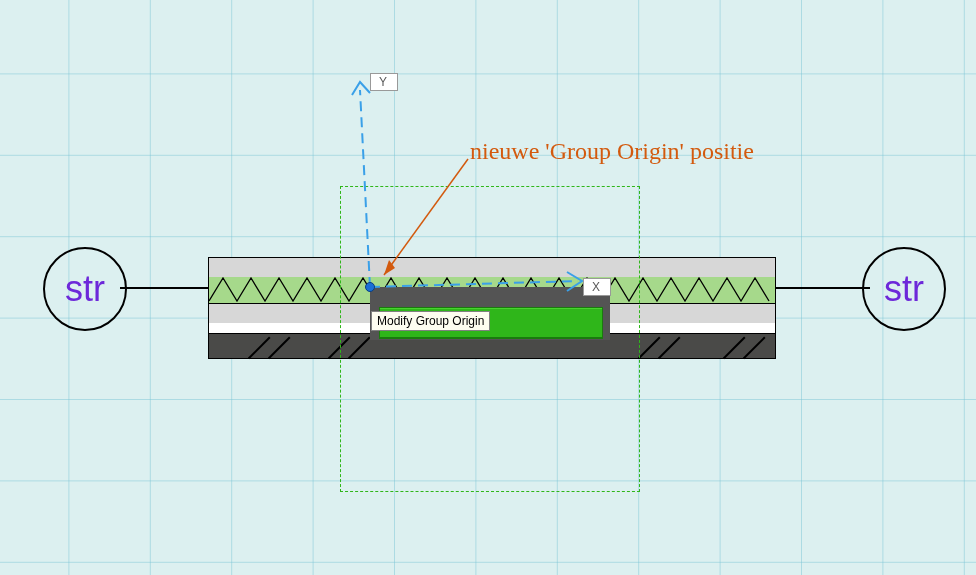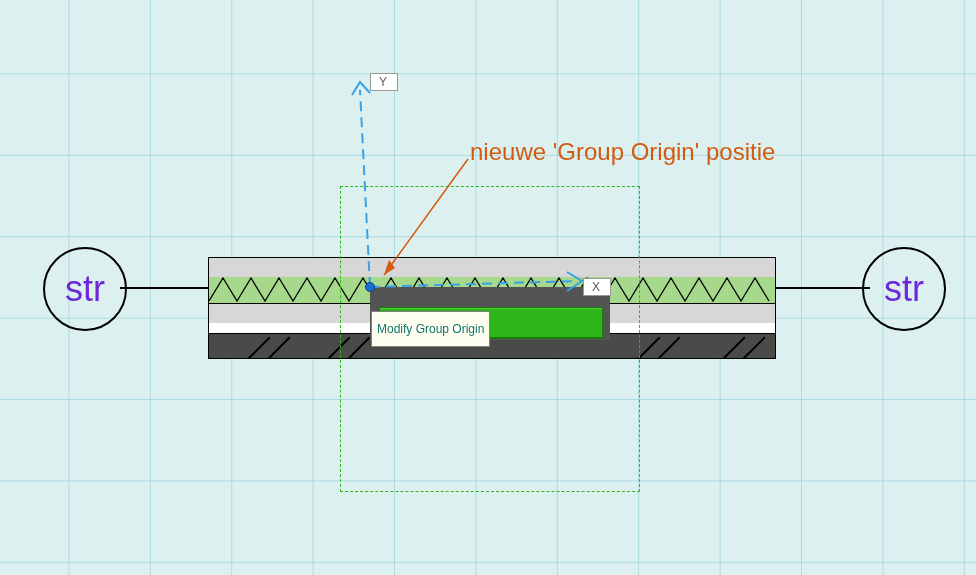--- a/index.html
+++ b/index.html
@@ -150,30 +150,30 @@
     height: 1.5px;
     background: #000;
     top: 50%;
   }
   
   .tooltip {
     position: absolute;
     background: #fdfdf0;
     border: 1px solid #808080;
     font-size: 12px;
-    padding: 10px 5px;
-    color: #0f766e;
+    padding: 2px 5px;
+    color: #000000;
     white-space: nowrap;
   }
   
   .anno-text {
     position: absolute;
     color: #d35a0e;
     font-size: 24px;
-    font-family: Liberation Sans, sans-serif;
+    font-family: Liberation Serif, serif;
     white-space: nowrap;
   }
 </style>
 </head>
 <body>
 
 <div class="canvas">
 
   <svg class="grid" width="976" height="575">
     <defs>

